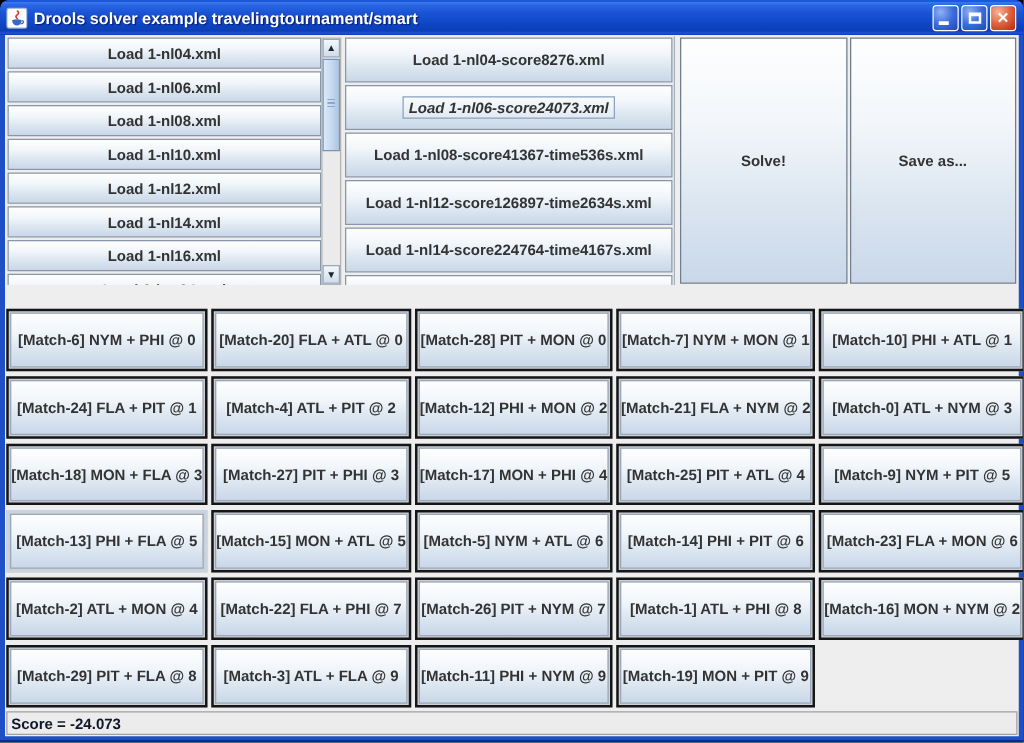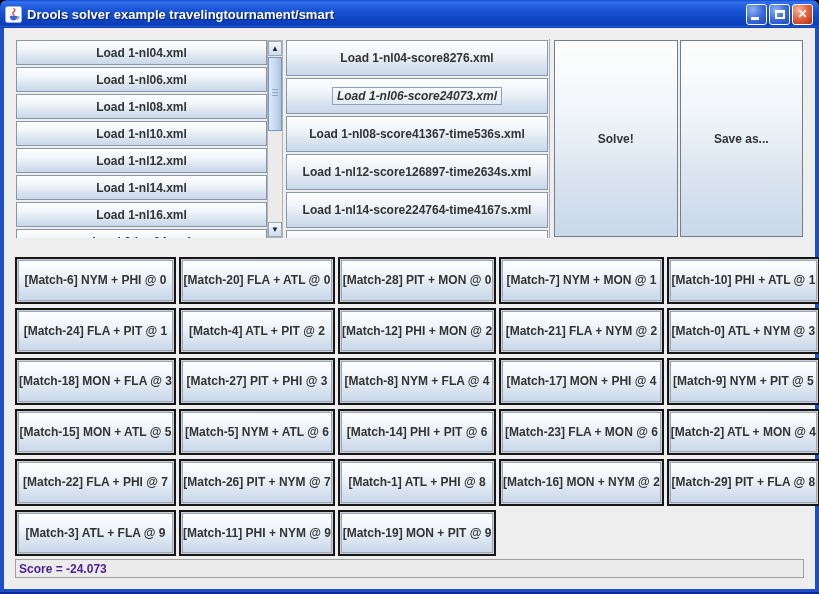--- a/index.html
+++ b/index.html
@@ -41,21 +41,21 @@
     background: radial-gradient(circle at 30% 25%, #f6b49a 0%, #e0603c 50%, #b02c0c 100%);
   }
   .wbtn.min { align-items: flex-end; justify-content: flex-start; padding: 0 0 4px 4px; }
   .g-min { width: 8px; height: 3px; background: #fff; display: block; }
   .g-max { width: 10px; height: 9px; border: 2px solid #fff; border-top-width: 3px; display: block; }
   .g-close { color: #fff; font-size: 12px; font-weight: bold; line-height: 1; font-style: normal; }
 
   
   .content {
     position: absolute; left: 4px; right: 4px; top: 28px; bottom: 5px;
-    background: #eeeeee; display: flex; flex-direction: column; padding: 11px;
+    background: #eeeeee; display: flex; flex-direction: column; padding: 1px;
   }
 
   
   .metal {
     border: 1px solid #8897a8;
     background: linear-gradient(180deg, #fefefe 0%, #f2f6fa 35%, #dde7f1 65%, #c9d7e9 100%);
     font-family: "Liberation Sans", sans-serif;
     font-weight: bold; font-size: 12px; color: #333;
     display: flex; align-items: center; justify-content: center;
     white-space: nowrap; overflow: hidden;
@@ -117,21 +117,21 @@
   .cell { border: 2px solid #161616; background: #ccd0d6; padding: 1px; display: flex; }
   .cell.focused { border-color: #c8d4e2; }
   .cell-btn { flex: 1; border-color: #9aa8b8; }
 
   
   .statusbar {
     flex: none; height: 19px; margin-top: 3px;
     background: #ececec; border: 1px solid #a0a0a0;
     display: flex; align-items: center;
   }
-  .status-text { font-weight: bold; font-size: 12px; color: #4c1d95; padding-left: 3px; }
+  .status-text { font-weight: bold; font-size: 12px; color: #0f172a; padding-left: 3px; }
 </style>
 </head>
 <body>
 
 <div class="window">
 
   <div class="titlebar">
     <span class="app-icon">
       <svg viewBox="0 0 17 17" width="17" height="17">
         <rect x="0.5" y="0.5" width="16" height="16" rx="2" fill="#ffffff" stroke="#9db4d8"></rect>
@@ -263,33 +263,36 @@
         </div>
 
         <div class="cell">
           <button class="metal cell-btn">[Match-18] MON + FLA @ 3</button>
         </div>
 
         <div class="cell">
           <button class="metal cell-btn">[Match-27] PIT + PHI @ 3</button>
         </div>
 
-        <div class="cell">
-          <button class="metal cell-btn">[Match-8] NYM + FLA @ 4</button>
-        </div>
 
         <div class="cell">
           <button class="metal cell-btn">[Match-17] MON + PHI @ 4</button>
         </div>
 
+        <div class="cell">
+          <button class="metal cell-btn">[Match-25] PIT + ATL @ 4</button>
+        </div>
 
         <div class="cell">
           <button class="metal cell-btn">[Match-9] NYM + PIT @ 5</button>
         </div>
 
+        <div class="cell focused">
+          <button class="metal cell-btn">[Match-13] PHI + FLA @ 5</button>
+        </div>
 
         <div class="cell">
           <button class="metal cell-btn">[Match-15] MON + ATL @ 5</button>
         </div>
 
         <div class="cell">
           <button class="metal cell-btn">[Match-5] NYM + ATL @ 6</button>
         </div>
 
         <div class="cell">

